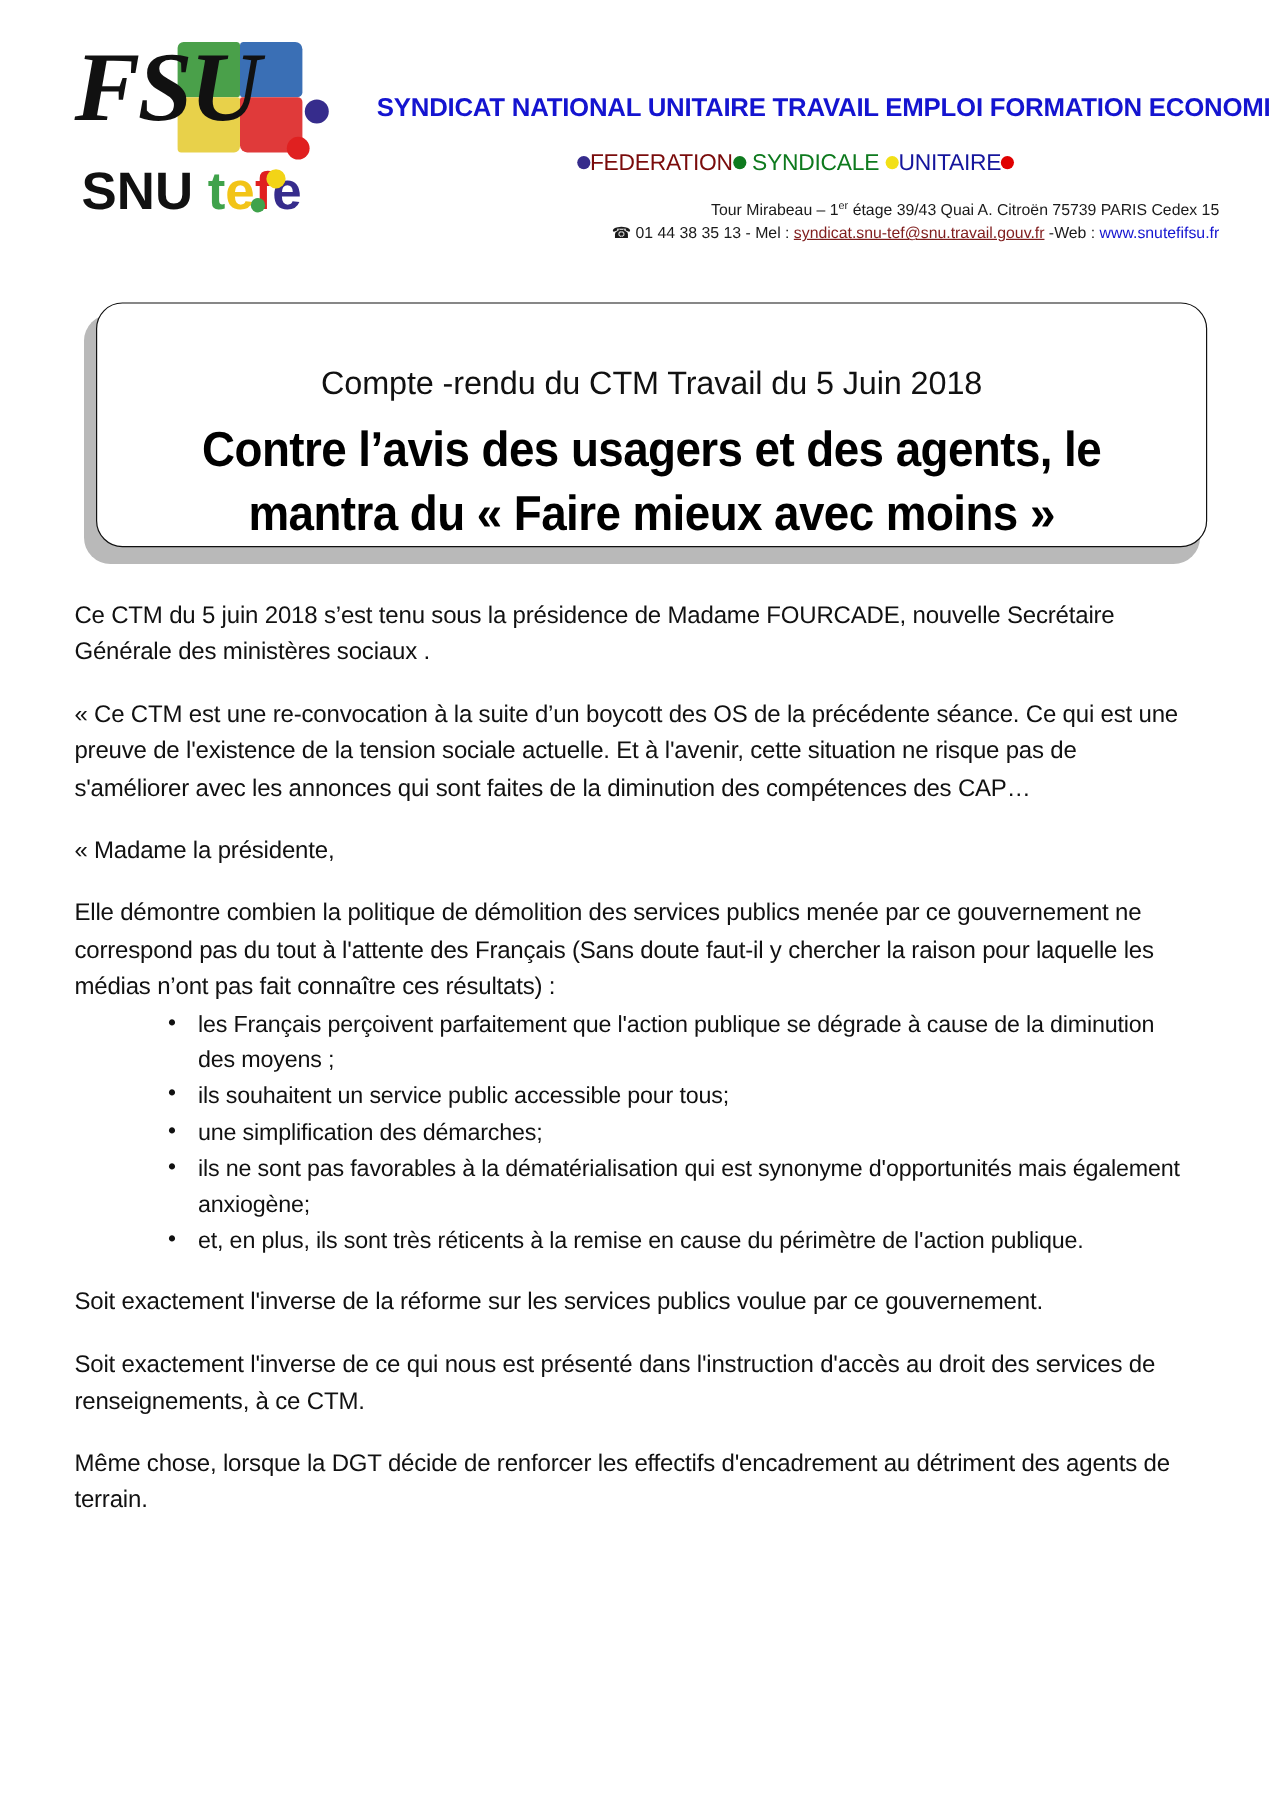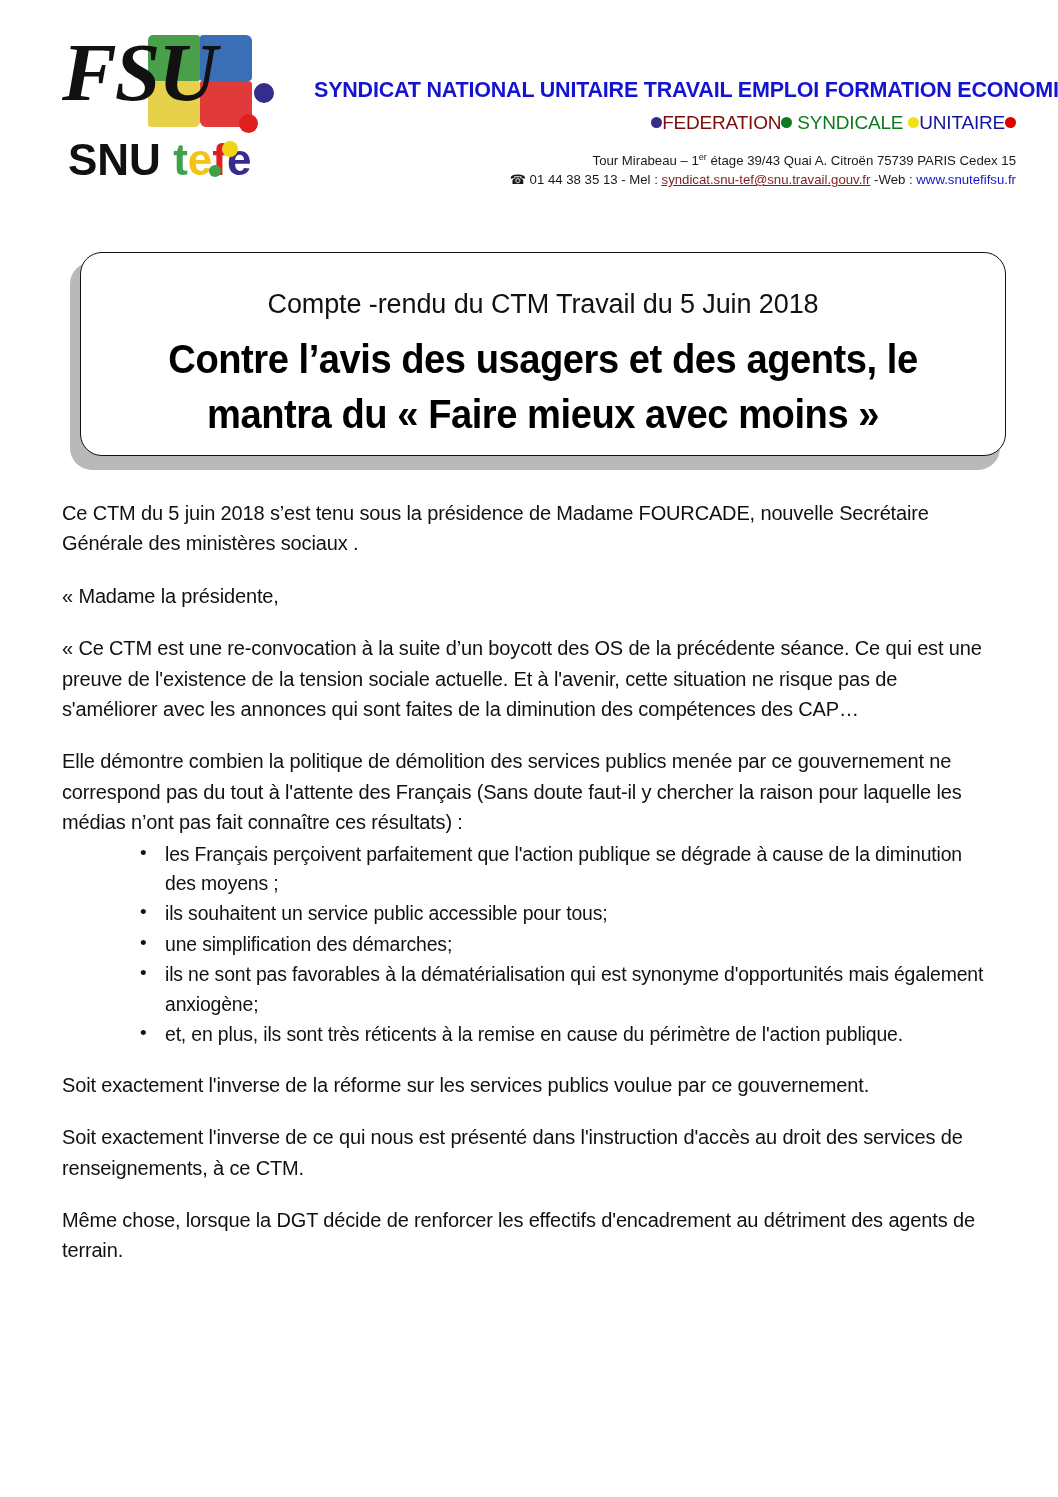--- a/index.html
+++ b/index.html
@@ -116,25 +116,25 @@
   .org-title {
     color: #1414d0;
     font-weight: bold;
     font-size: 21.5px;
     letter-spacing: -0.2px;
     white-space: nowrap;
     text-align: left;
     margin-left: 4px;
   }
   .fsu-tagline {
-    margin-top: 9px;
+    margin-top: 23px;
     font-size: 19px;
     letter-spacing: -0.2px;
     white-space: nowrap;
-    text-align: right;
+    text-align: center;
   }
   .fsu-tagline .bullet {
     display: inline-block;
     width: 11px;
     height: 11px;
     border-radius: 50%;
     vertical-align: 1px;
   }
   .fsu-tagline .b-blue   { background: #362c8c; }
   .fsu-tagline .b-green  { background: #0e7a1e; }
@@ -186,21 +186,21 @@
     top: 0px;
     width: 926px;
     height: 204px;
     border: 1.6px solid #111111;
     border-radius: 22px;
     background: #ffffff;
     box-sizing: border-box;
     display: flex;
     flex-direction: column;
     align-items: center;
-    justify-content: center;
+    justify-content: flex-end;
     padding-top: 22px;
   }
   .title-sub {
     font-size: 27px;
     color: #111111;
     letter-spacing: -0.1px;
     line-height: 1.15;
   }
   .title-main {
     margin-top: 12px;
@@ -308,22 +308,22 @@
       <div class="title-sub">Compte -rendu du CTM Travail du 5 Juin 2018</div>
       <div class="title-main">
         <div>Contre l’avis des usagers et des agents, le</div>
         <div>mantra du « Faire mieux avec moins »</div>
       </div>
     </div>
   </div>
 
   <div class="body-area">
     <p>Ce CTM du 5 juin 2018 s’est tenu sous la présidence de Madame FOURCADE, nouvelle Secrétaire Générale des ministères sociaux .</p>
+    <p>« Ce CTM est une re-convocation à la suite d’un boycott des OS de la précédente séance. Ce qui est une preuve de l'existence de la tension sociale actuelle. Et à l'avenir, cette situation ne risque pas de s'améliorer avec les annonces qui sont faites de la diminution des compétences des CAP…</p>
     <p>« Madame la présidente,</p>
-    <p>« Ce CTM est une re-convocation à la suite d’un boycott des OS de la précédente séance. Ce qui est une preuve de l'existence de la tension sociale actuelle. Et à l'avenir, cette situation ne risque pas de s'améliorer avec les annonces qui sont faites de la diminution des compétences des CAP…</p>
     <p class="tight">Elle démontre combien la politique de démolition des services publics menée par ce gouvernement ne correspond pas du tout à l'attente des Français (Sans doute faut-il y chercher la raison pour laquelle les médias n’ont pas fait connaître ces résultats) :</p>
     <ul>
       <li>les Français perçoivent parfaitement que l'action publique se dégrade à cause de la diminution des moyens ;</li>
       <li>ils souhaitent un service public accessible pour tous;</li>
       <li>une simplification des démarches;</li>
       <li>ils ne sont pas favorables à la dématérialisation qui est synonyme d'opportunités mais également anxiogène;</li>
       <li>et, en plus, ils sont très réticents à la remise en cause du périmètre de l'action publique.</li>
     </ul>
     <p>Soit exactement l'inverse de la réforme sur les services publics voulue par ce gouvernement.</p>
     <p>Soit exactement l'inverse de ce qui nous est présenté dans l'instruction d'accès au droit des services de renseignements, à ce CTM.</p>

